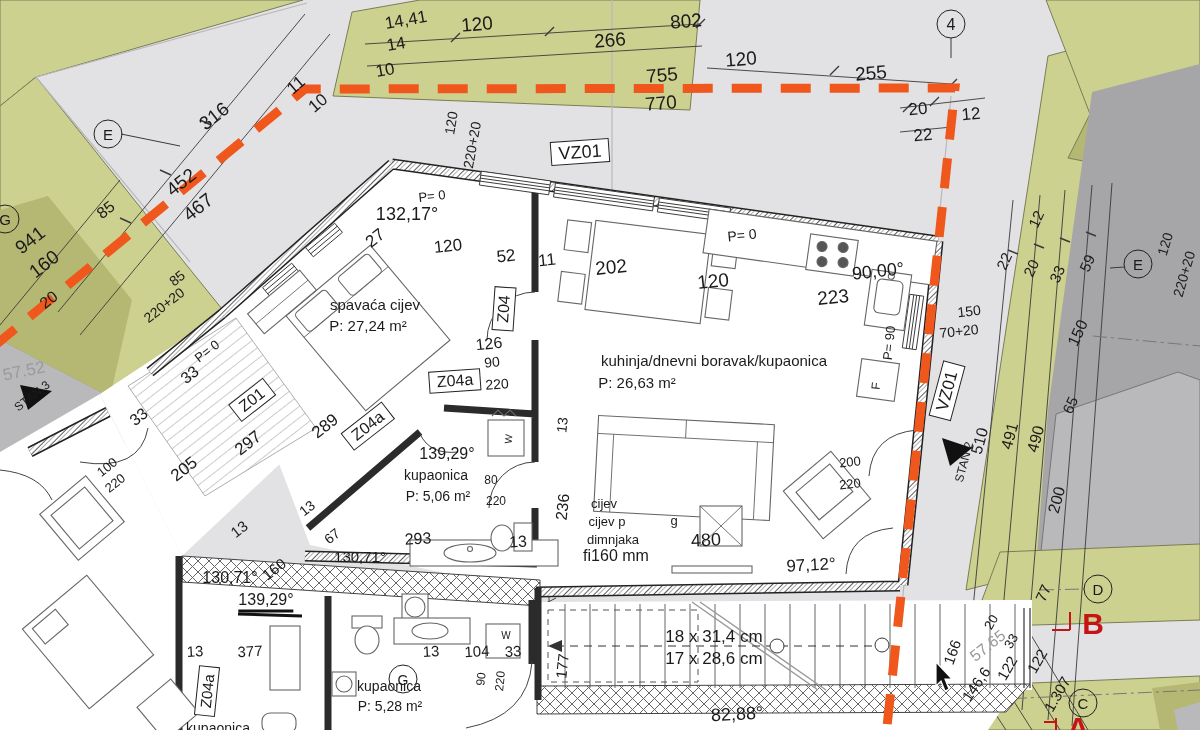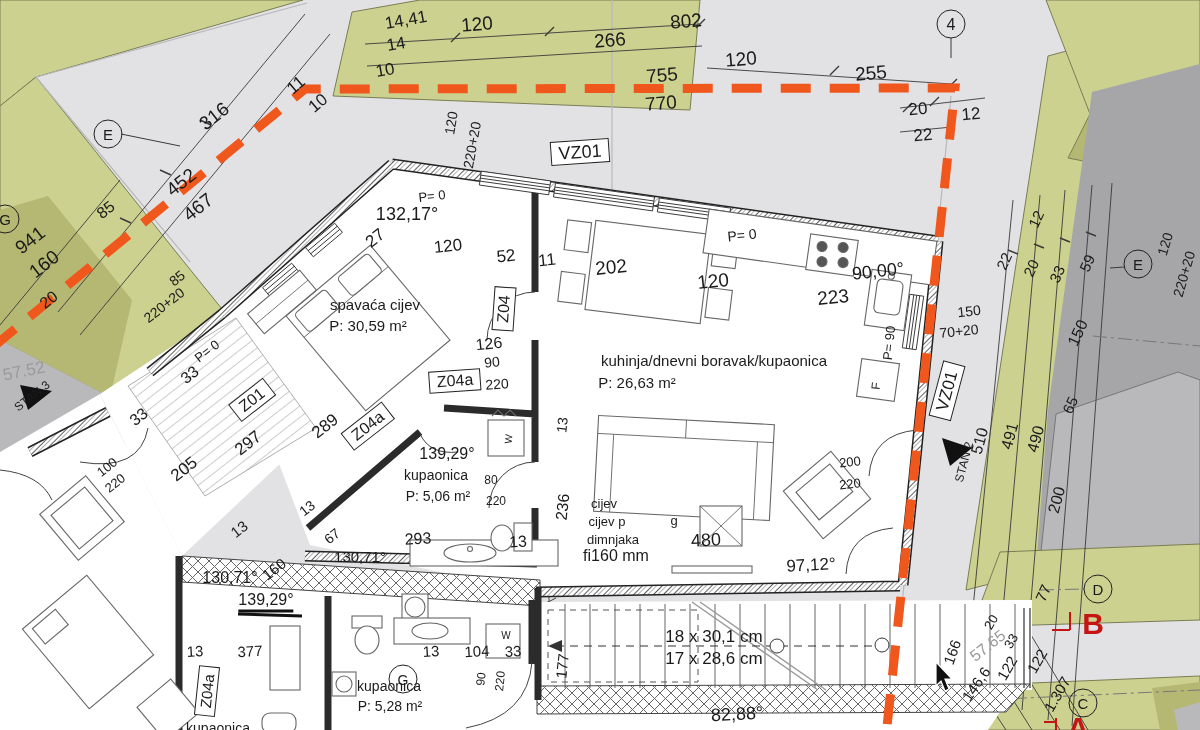--- a/index.html
+++ b/index.html
@@ -289,21 +289,21 @@
       <div class="lbl" style="left: 274px; top: 569px; font-size: 15px; transform: translate(-50%, -50%) rotate(-38deg);">160</div>
       <div class="lbl" style="left: 230px; top: 578px; font-size: 16px; transform: translate(-50%, -50%) rotate(0deg);">130,71°</div>
       <div class="lbl u" style="left: 266px; top: 602px; font-size: 16px; transform: translate(-50%, -50%) rotate(0deg);">139,29°</div>
       <div class="lbl" style="left: 432px; top: 196px; font-size: 13px; transform: translate(-50%, -50%) rotate(-6deg);">P= 0</div>
       <div class="lbl" style="left: 407px; top: 214px; font-size: 18px; transform: translate(-50%, -50%) rotate(0deg);">132,17°</div>
       <div class="lbl" style="left: 375px; top: 238px; font-size: 17px; transform: translate(-50%, -50%) rotate(-38deg);">27</div>
       <div class="lbl" style="left: 448px; top: 246px; font-size: 17px; transform: translate(-50%, -50%) rotate(-6deg);">120</div>
       <div class="lbl" style="left: 506px; top: 256px; font-size: 17px; transform: translate(-50%, -50%) rotate(-6deg);">52</div>
       <div class="lbl" style="left: 547px; top: 260px; font-size: 17px; transform: translate(-50%, -50%) rotate(-6deg);">11</div>
       <div class="lbl" style="left: 375px; top: 304px; font-size: 15px; transform: translate(-50%, -50%) rotate(0deg);">spavaća cijev</div>
-      <div class="lbl" style="left: 368px; top: 325px; font-size: 15px; transform: translate(-50%, -50%) rotate(0deg);">P: 30,59 m²</div>
+      <div class="lbl" style="left: 368px; top: 325px; font-size: 15px; transform: translate(-50%, -50%) rotate(0deg);">P: 27,24 m²</div>
       <div class="lbl box" style="left: 504px; top: 309px; font-size: 16px; transform: translate(-50%, -50%) rotate(-86deg);">Z04</div>
       <div class="lbl" style="left: 489px; top: 344px; font-size: 16px; transform: translate(-50%, -50%) rotate(-6deg);">126</div>
       <div class="lbl" style="left: 492px; top: 362px; font-size: 14px; transform: translate(-50%, -50%) rotate(-6deg);">90</div>
       <div class="lbl box" style="left: 455px; top: 381px; font-size: 16px; transform: translate(-50%, -50%) rotate(-4deg);">Z04a</div>
       <div class="lbl" style="left: 497px; top: 384px; font-size: 14px; transform: translate(-50%, -50%) rotate(-4deg);">220</div>
       <div class="lbl" style="left: 325px; top: 426px; font-size: 17px; transform: translate(-50%, -50%) rotate(-38deg);">289</div>
       <div class="lbl box" style="left: 368px; top: 426px; font-size: 16px; transform: translate(-50%, -50%) rotate(-38deg);">Z04a</div>
       <div class="lbl" style="left: 611px; top: 267px; font-size: 19px; transform: translate(-50%, -50%) rotate(-6deg);">202</div>
       <div class="lbl" style="left: 713px; top: 281px; font-size: 19px; transform: translate(-50%, -50%) rotate(-6deg);">120</div>
       <div class="lbl" style="left: 742px; top: 235px; font-size: 14px; transform: translate(-50%, -50%) rotate(-6deg);">P= 0</div>
@@ -328,21 +328,21 @@
       <div class="lbl" style="left: 436px; top: 475px; font-size: 14px; transform: translate(-50%, -50%) rotate(0deg);">kupaonica</div>
       <div class="lbl" style="left: 438px; top: 496px; font-size: 14px; transform: translate(-50%, -50%) rotate(0deg);">P: 5,06 m²</div>
       <div class="lbl" style="left: 491px; top: 480px; font-size: 12px; transform: translate(-50%, -50%) rotate(0deg);">80</div>
       <div class="lbl" style="left: 496px; top: 501px; font-size: 12px; transform: translate(-50%, -50%) rotate(0deg);">220</div>
       <div class="lbl" style="left: 418px; top: 539px; font-size: 16px; transform: translate(-50%, -50%) rotate(-3deg);">293</div>
       <div class="lbl" style="left: 518px; top: 542px; font-size: 16px; transform: translate(-50%, -50%) rotate(-3deg);">13</div>
       <div class="lbl" style="left: 307px; top: 508px; font-size: 14px; transform: translate(-50%, -50%) rotate(-38deg);">13</div>
       <div class="lbl" style="left: 332px; top: 536px; font-size: 14px; transform: translate(-50%, -50%) rotate(-38deg);">67</div>
       <div class="lbl" style="left: 360px; top: 556px; font-size: 15px; transform: translate(-50%, -50%) rotate(0deg);">130,71°</div>
       <div class="lbl" style="left: 509px; top: 439px; font-size: 10px; transform: translate(-50%, -50%) rotate(-84deg);">W</div>
-      <div class="lbl" style="left: 714px; top: 636px; font-size: 17px; transform: translate(-50%, -50%) rotate(0deg);">18 x 30,1 cm</div>
+      <div class="lbl" style="left: 714px; top: 636px; font-size: 17px; transform: translate(-50%, -50%) rotate(0deg);">18 x 31,4 cm</div>
       <div class="lbl" style="left: 714px; top: 658px; font-size: 17px; transform: translate(-50%, -50%) rotate(0deg);">17 x 28,6 cm</div>
       <div class="lbl" style="left: 562px; top: 666px; font-size: 15px; transform: translate(-50%, -50%) rotate(-84deg);">177</div>
       <div class="lbl" style="left: 195px; top: 651px; font-size: 15px; transform: translate(-50%, -50%) rotate(-3deg);">13</div>
       <div class="lbl" style="left: 250px; top: 651px; font-size: 15px; transform: translate(-50%, -50%) rotate(-3deg);">377</div>
       <div class="lbl box" style="left: 207px; top: 691px; font-size: 15px; transform: translate(-50%, -50%) rotate(-84deg);">Z04a</div>
       <div class="lbl" style="left: 431px; top: 651px; font-size: 15px; transform: translate(-50%, -50%) rotate(-3deg);">13</div>
       <div class="lbl" style="left: 477px; top: 651px; font-size: 15px; transform: translate(-50%, -50%) rotate(-3deg);">104</div>
       <div class="lbl" style="left: 513px; top: 651px; font-size: 15px; transform: translate(-50%, -50%) rotate(-3deg);">33</div>
       <div class="lbl" style="left: 481px; top: 679px; font-size: 12px; transform: translate(-50%, -50%) rotate(-84deg);">90</div>
       <div class="lbl" style="left: 500px; top: 681px; font-size: 12px; transform: translate(-50%, -50%) rotate(-84deg);">220</div>

